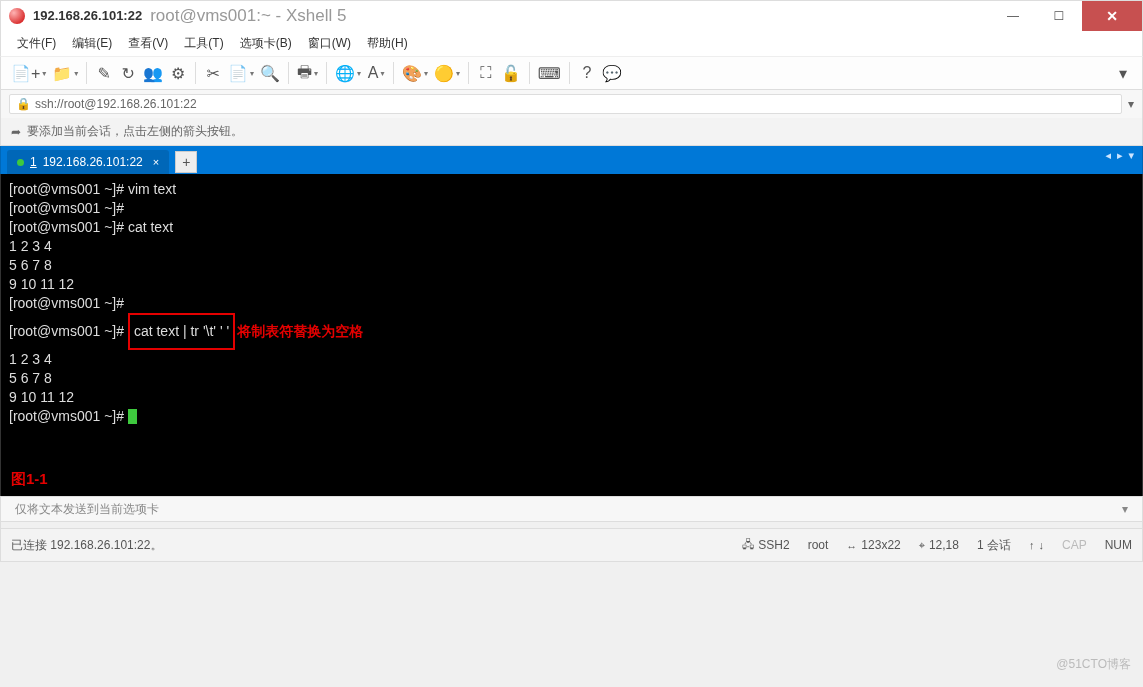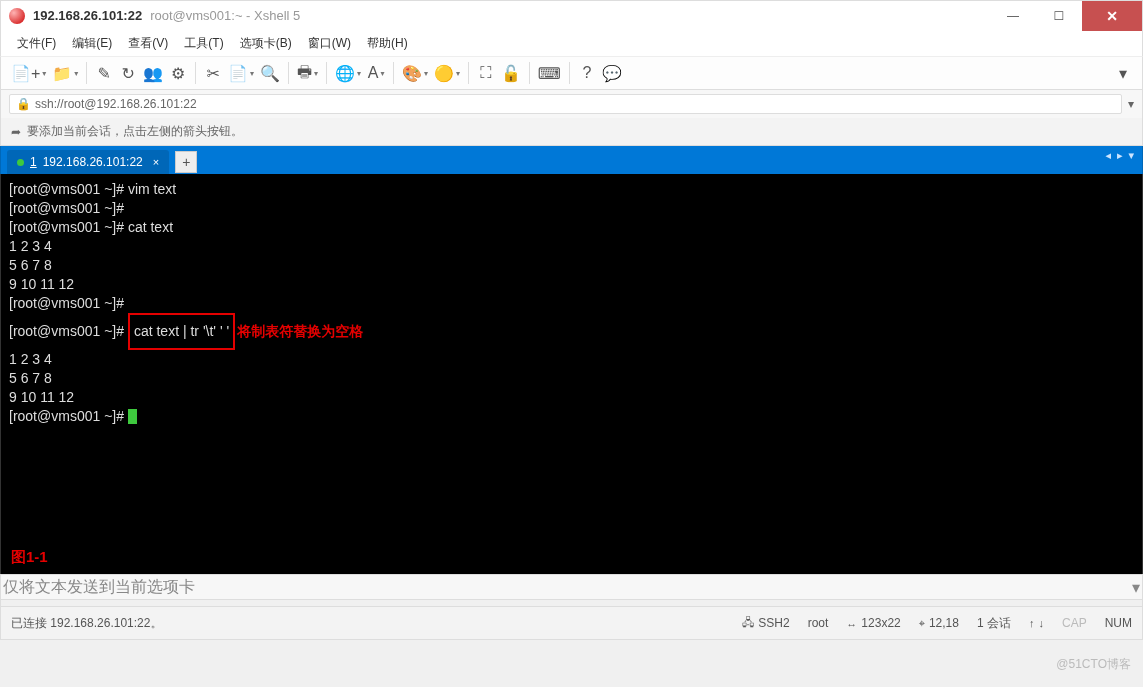--- a/index.html
+++ b/index.html
@@ -1,21 +1,21 @@
 <!DOCTYPE html>
 <html><head>
 <meta charset="utf-8">
 <style>
 * { margin:0; padding:0; box-sizing:border-box; font-family:"Microsoft YaHei","Segoe UI",Tahoma,sans-serif; }
 body { background:#f0f0f0; width:1143px; height:687px; position:relative; overflow:hidden; }
 
 .titlebar { height:30px; display:flex; align-items:center; padding:0 0 0 8px; background:#fff; border-top:1px solid #ddd; border-left:1px solid #ddd; border-right:1px solid #ddd; }
 .titlebar .app-icon { width:16px; height:16px; background:radial-gradient(circle at 30% 30%, #ffb3b3, #c00); border-radius:50%; margin-right:8px;}
 .titlebar .title-main { font-weight:bold; color:#333; font-size:13px; }
-.titlebar .title-sub  { margin-left:8px; color:#999; font-size:13px; }
+.titlebar .title-sub  { margin-left:8px; color:#999; font-size:17px; }
 .titlebar .spacer { flex:1; }
 .titlebar .win-btn { width:46px; height:30px; display:flex; align-items:center; justify-content:center; font-size:12px; color:#555;}
 .titlebar .win-btn.close { background:#c75050; color:#fff; width:60px;}
 .titlebar .win-btn.close span{font-weight:bold; font-size:14px;}
 
 .menubar { height:26px; display:flex; align-items:center; gap:4px; padding:0 10px; background:#fff; border-left:1px solid #ddd; border-right:1px solid #ddd; font-size:12px; color:#333;}
 .menubar .menu-item { padding:2px 6px; }
 
 .toolbar { height:34px; display:flex; align-items:center; gap:2px; padding:0 8px; background:#fdfdfd; border:1px solid #ddd; border-top:1px solid #eee;}
 .tb-btn { min-width:22px; height:24px; display:flex; align-items:center; justify-content:center; color:#555; padding:0 2px; position:relative; cursor:pointer;}
@@ -28,28 +28,28 @@
 
 .tabstrip { height:28px; background:#0078d7; display:flex; align-items:flex-end; padding:0 6px; border-left:1px solid #0067b8; border-right:1px solid #0067b8; position:relative;}
 .tab { height:24px; background:#0067b8; color:#fff; display:flex; align-items:center; padding:0 10px; font-size:12px; border-top-left-radius:3px; border-top-right-radius:3px; gap:6px;}
 .tab .dot{width:7px;height:7px;border-radius:50%;background:#3ec93e;}
 .tab .num{text-decoration:underline;}
 .tab .x{font-size:11px;margin-left:4px;}
 .tab-add{ width:22px; height:22px; background:#eee; border:1px solid #ccc; display:flex; align-items:center; justify-content:center; font-size:14px; color:#555; margin-left:6px; margin-bottom:1px;}
 .tab-nav{position:absolute; right:6px; top:3px; color:#cce5ff; font-size:11px; display:flex; gap:2px;}
 .tab-nav span{padding:0 2px;}
 
-.terminal { background:#000; color:#ddd; font-family:"Consolas","Courier New",monospace; font-size:14px; line-height:19px; padding:6px 8px; height:400px; border-left:1px solid #333; border-right:1px solid #333; position:relative; overflow:hidden;}
+.terminal { background:#000; color:#ddd; font-family:"Consolas","Courier New",monospace; font-size:14px; line-height:19px; padding:6px 8px; height:322px; border-left:1px solid #333; border-right:1px solid #333; position:relative; overflow:hidden;}
 .terminal .prompt{color:#ddd;}
 .hlcmd{ border:2px solid #e40000; padding:8px 4px; display:inline-block; line-height:17px;}
 .annot{ color:#e40000; font-family:"Microsoft YaHei",sans-serif; font-weight:bold; margin-left:2px;}
 .cursor{ display:inline-block; width:9px; height:15px; background:#3ec93e; vertical-align:text-bottom;}
 .figlabel{ position:absolute; left:10px; bottom:8px; color:#e40000; font-family:"Microsoft YaHei",sans-serif; font-weight:bold; font-size:15px;}
 
-.inputbar{ height:26px; background:#f7f7f7; border:1px solid #ddd; display:flex; align-items:center; padding:0 2px; font-size:16px; color:#888;}
+.inputbar{ height:26px; background:#f7f7f7; border:1px solid #ddd; display:flex; align-items:center; padding:0 14px; font-size:12px; color:#888;}
 .status-sep{height:6px;background:#f0f0f0;border-left:1px solid #ddd;border-right:1px solid #ddd;}
 .statusbar{ height:26px; background:#f3f3f3; border:1px solid #ddd; display:flex; align-items:center; padding:16px 10px; font-size:12px; color:#555; gap:18px;}
 .statusbar .spacer{flex:1;}
 .statusbar .grp{display:flex;align-items:center;gap:4px;}
 .statusbar .ico{font-size:11px;}
 
 .watermark{ position:absolute; right:12px; bottom:14px; color:#bbb; font-size:12px; pointer-events:none;}
 </style>
 </head>
 <body>

